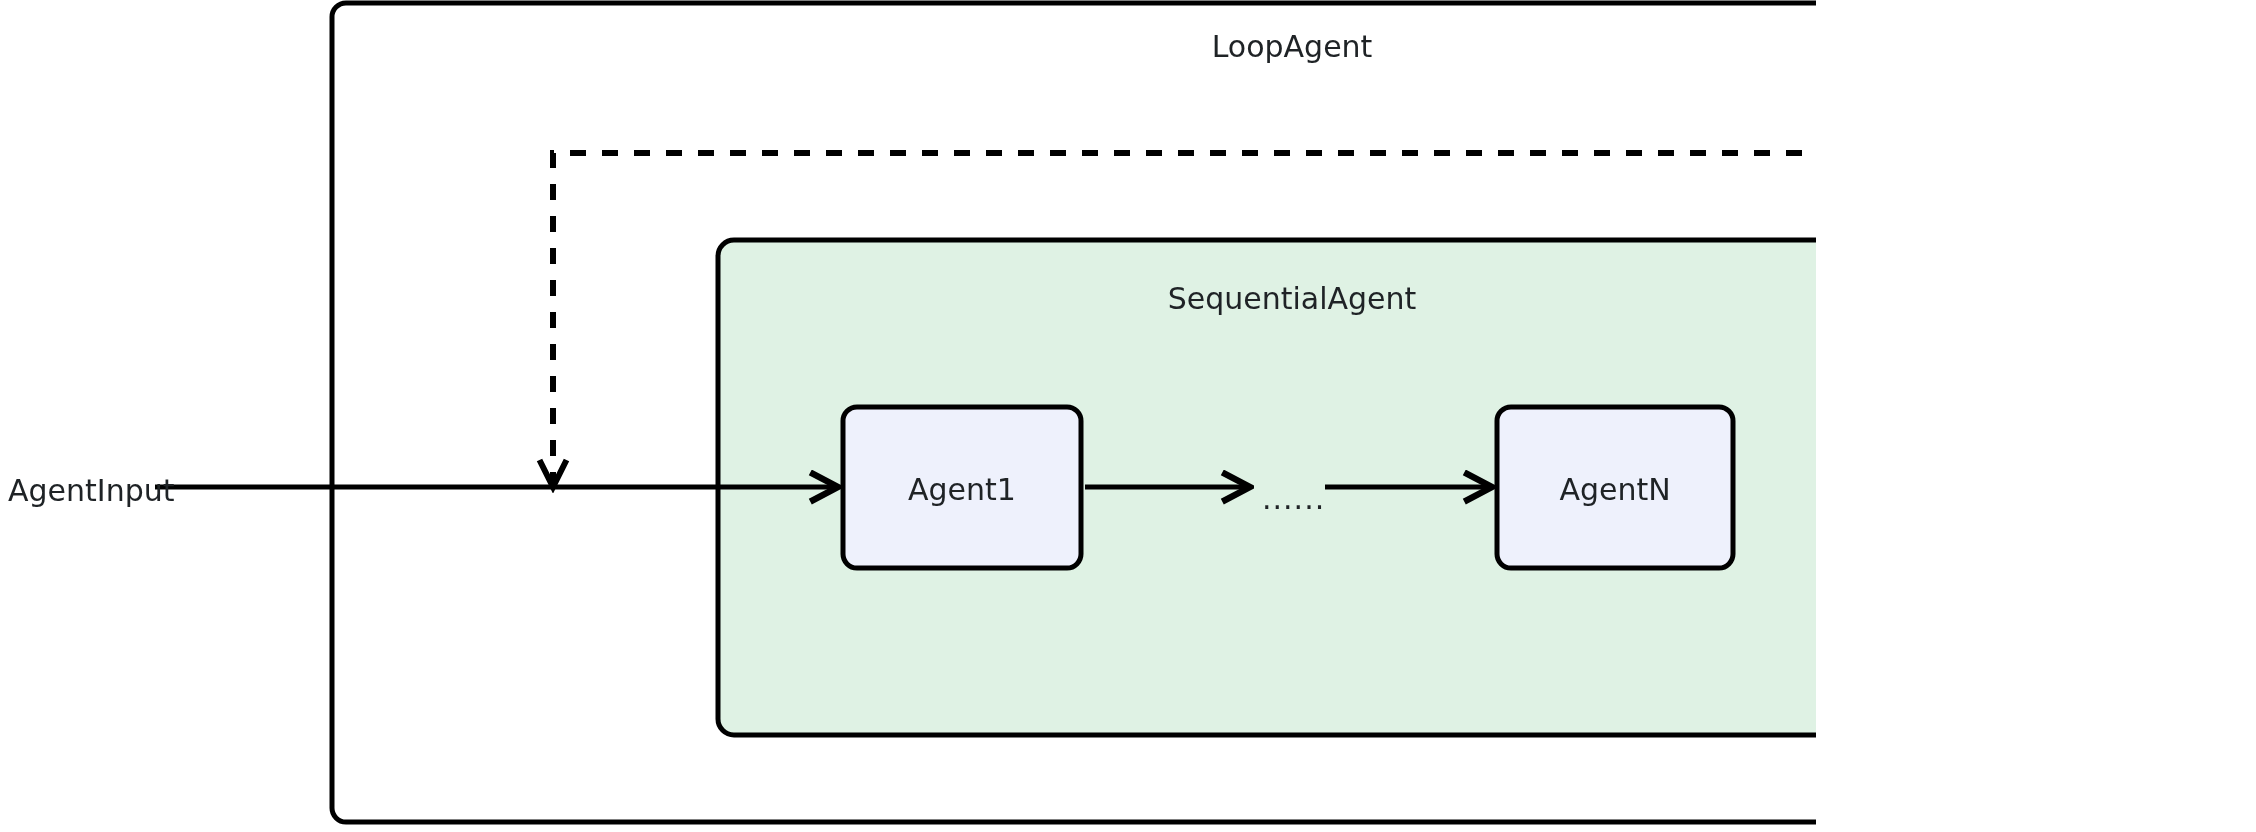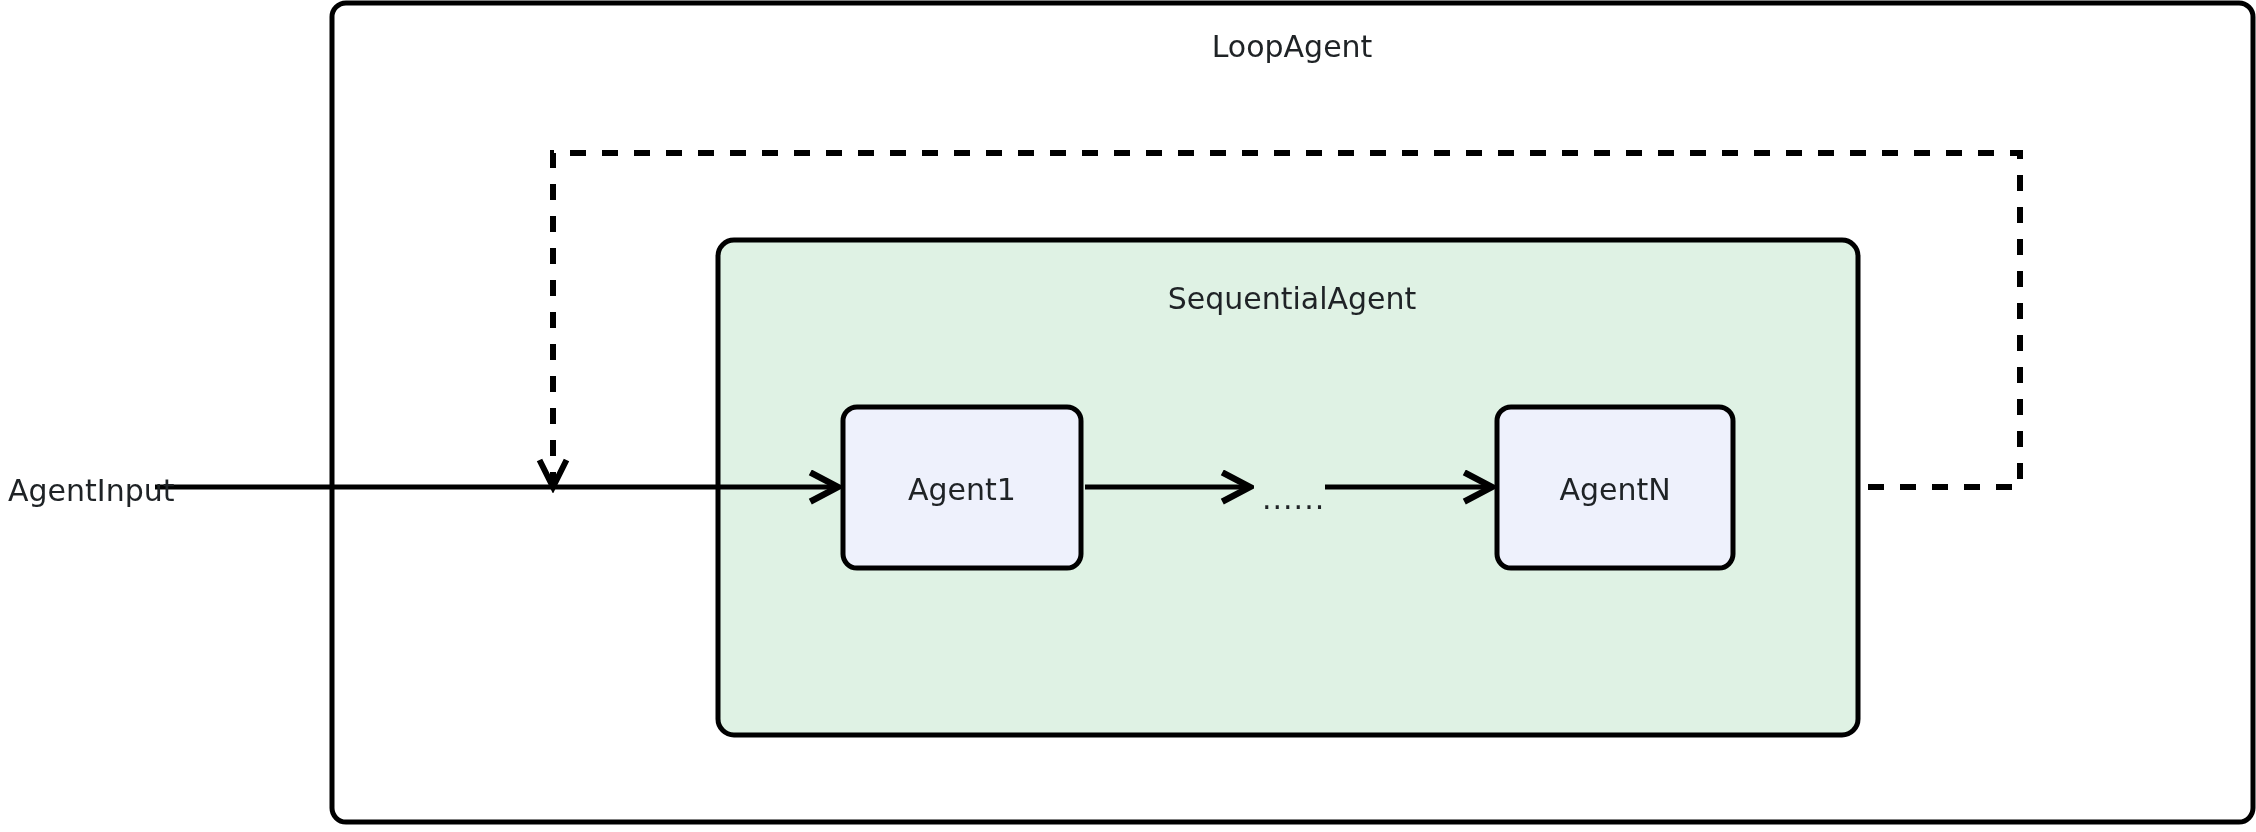--- a/index.html
+++ b/index.html
@@ -6,21 +6,21 @@
   html, body {
     margin: 0;
     padding: 0;
     background: #ffffff;
   }
   body {
     font-family: "DejaVu Sans", "Liberation Sans", sans-serif;
   }
   #canvas {
     position: relative;
-    width: 2256px;
+    width: 1816px;
     height: 832px;
     background: #ffffff;
     overflow: hidden;
   }
   #diagram-svg {
     position: absolute;
     top: 0;
     left: 0;
     width: 2256px;
     height: 832px;

